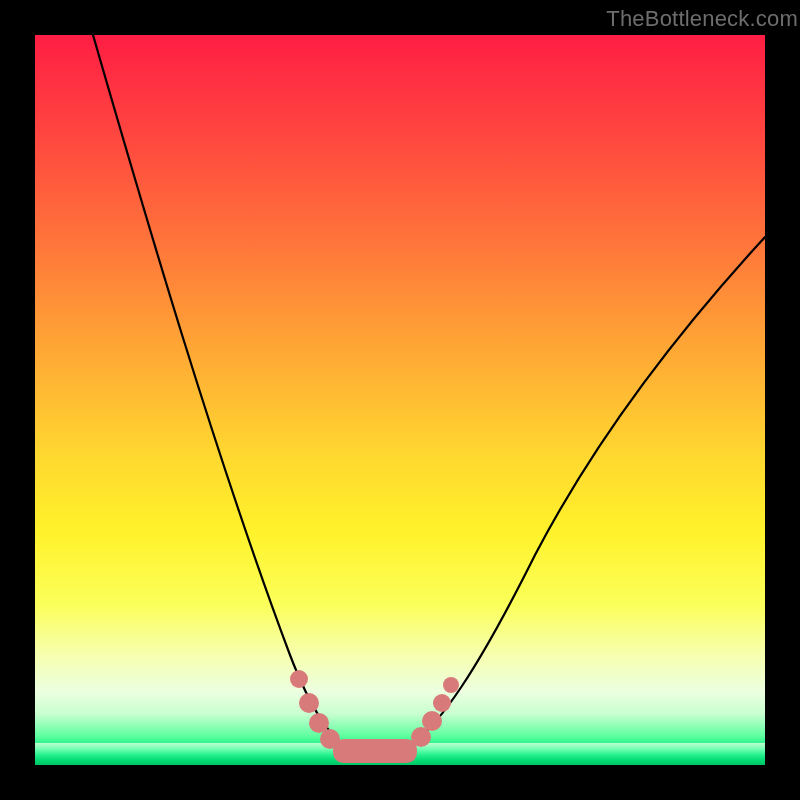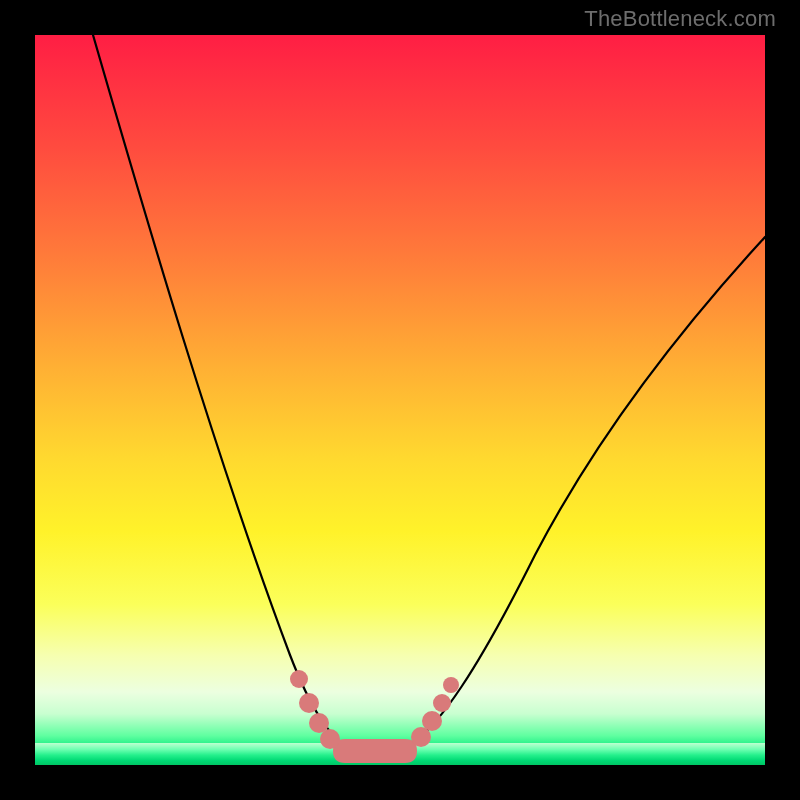--- a/index.html
+++ b/index.html
@@ -46,21 +46,21 @@
       #ecffe0 90%,
       #c8ffd0 93%,
       #5fffa0 96%,
       #00e77a 98%,
       #00c765 100%
     );
   }
   .watermark {
     position: absolute;
     top: 6px;
-    right: 24px;
+    right: 2px;
     font-size: 22px;
     color: #6d6d6d;
     letter-spacing: 0.2px;
     user-select: none;
     text-align: center;
   }
   svg.curves {
     position: absolute;
     left: 0;
     top: 0;

